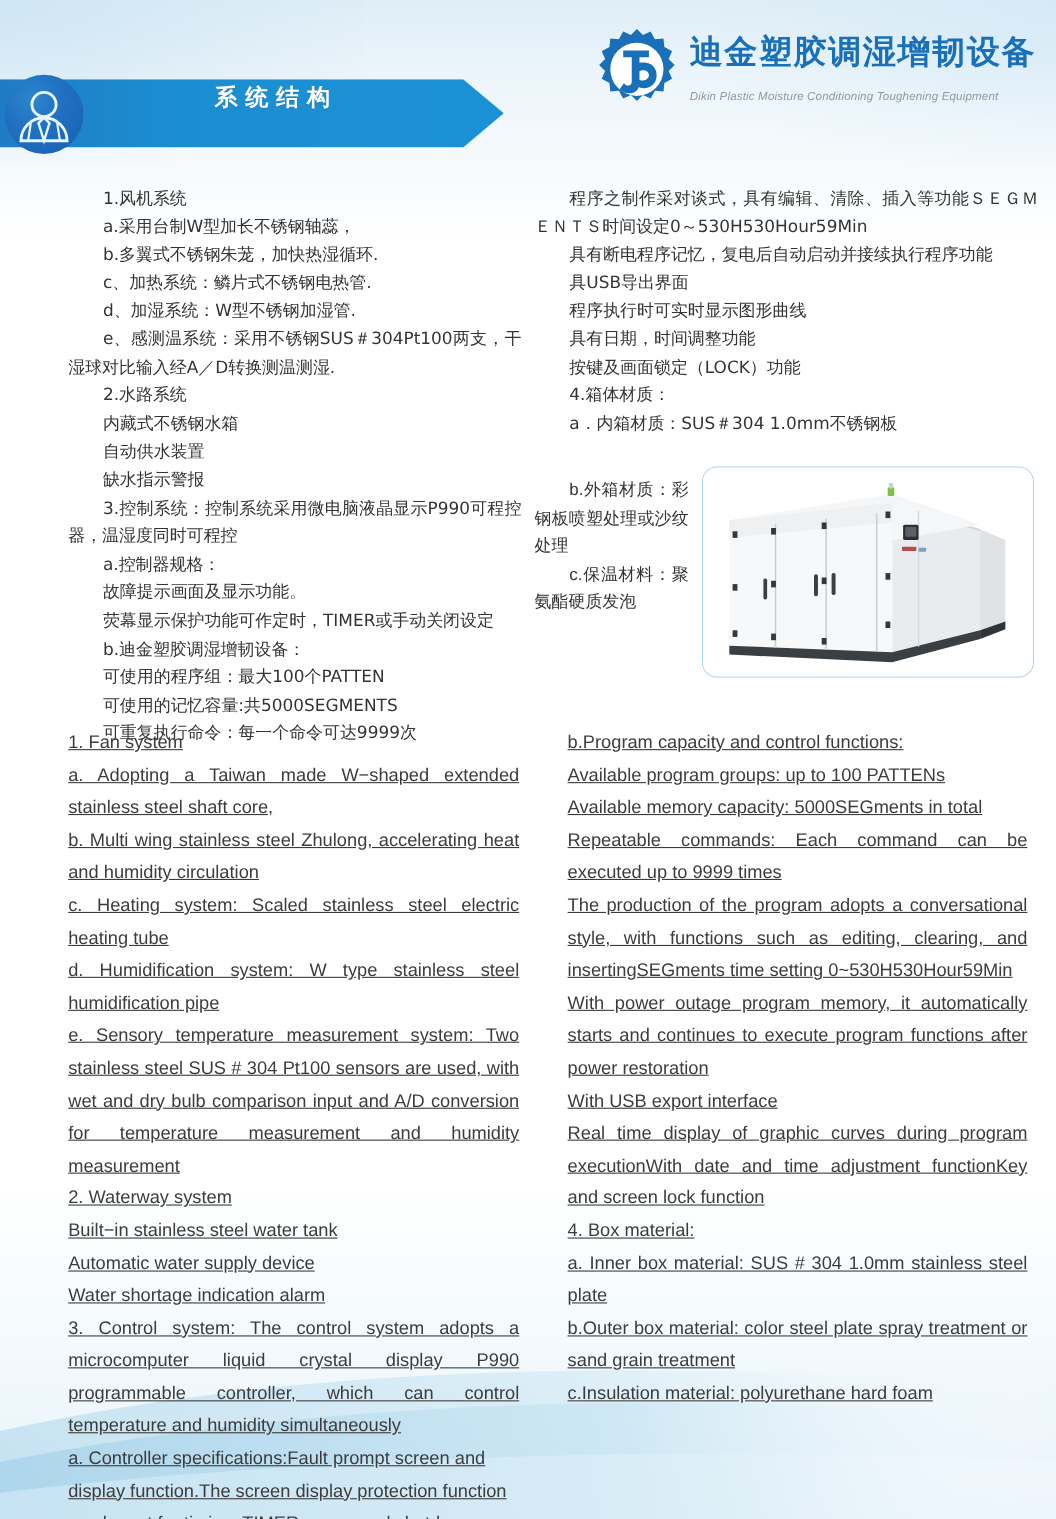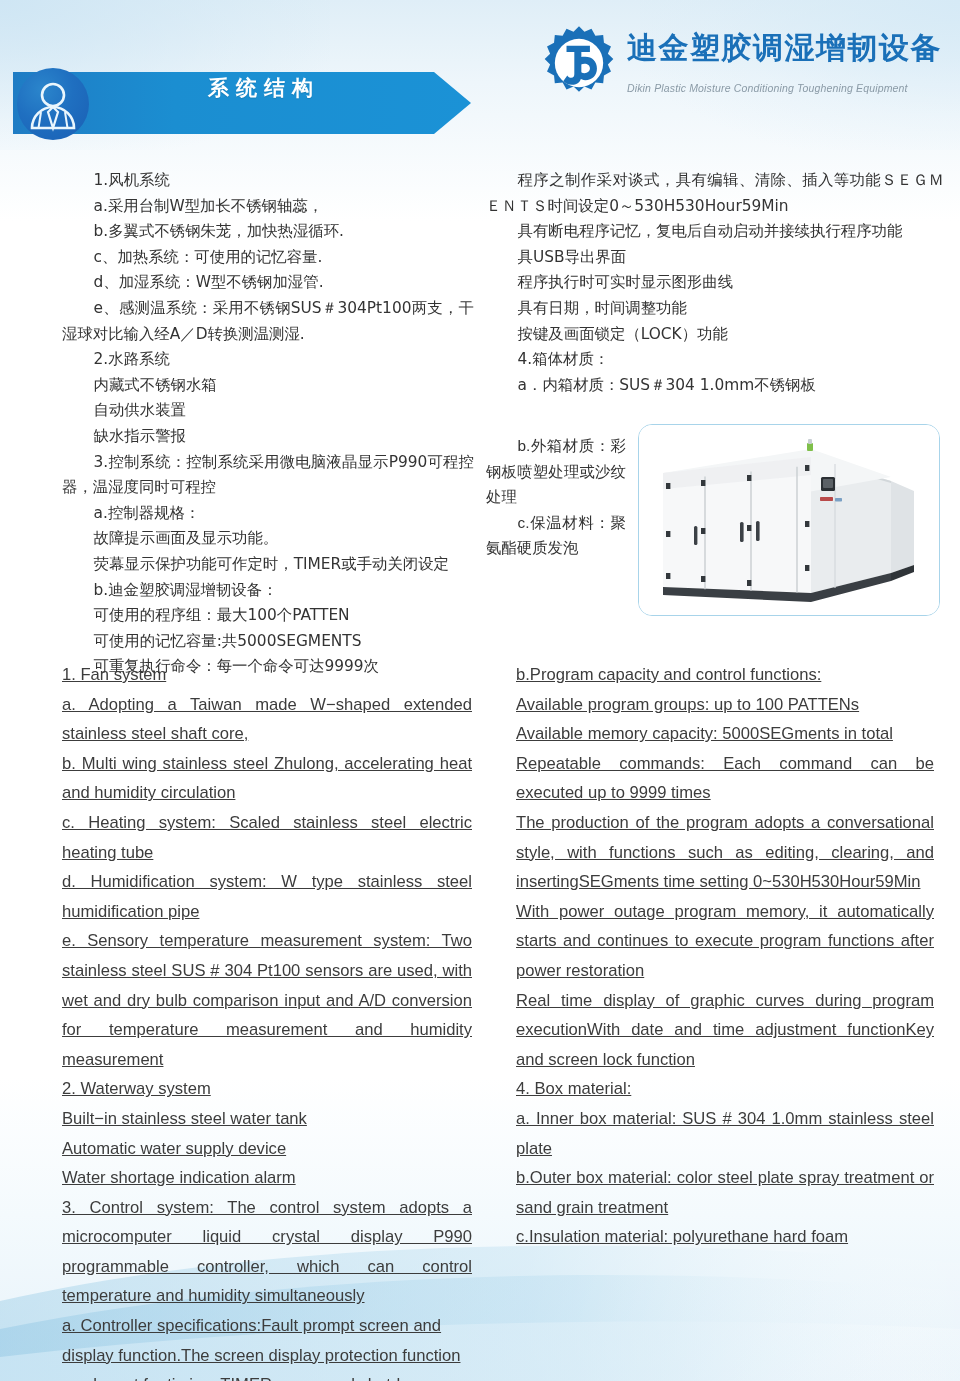--- a/index.html
+++ b/index.html
@@ -76,21 +76,21 @@
     font-size: 10.5px;
     color: #8a9aa6;
     letter-spacing: 0.15px;
     font-style: italic;
     white-space: nowrap;
     font-family: "Liberation Sans", sans-serif;
   }
 
   .banner {
     position: absolute;
-    left: 13px; top: 72px;
+    left: 0; top: 72px;
     width: 458px; height: 62px;
   }
   .banner-arrow {
     position: absolute;
     left: 0; top: 0;
     width: 458px; height: 62px;
   }
   .banner-icon-circle {
     position: absolute;
     left: 4px; top: -4px;
@@ -275,21 +275,21 @@
     </div>
   </div>
 </div>
 
 <div class="content">
 
   <div class="col cn-left cn-block">
     <p class="ind">1.风机系统</p>
     <p class="ind">a.采用台制W型加长不锈钢轴蕊，</p>
     <p class="ind">b.多翼式不锈钢朱茏，加快热湿循环.</p>
-    <p class="ind">c、加热系统：可使用的记忆容量.</p>
+    <p class="ind">c、加热系统：鳞片式不锈钢电热管.</p>
     <p class="ind">d、加湿系统：W型不锈钢加湿管.</p>
     <p class="ind">e、感测温系统：采用不锈钢SUS＃304Pt100两支，干湿球对比输入经A／D转换测温测湿.</p>
     <p class="ind">2.水路系统</p>
     <p class="ind">内藏式不锈钢水箱</p>
     <p class="ind">自动供水装置</p>
     <p class="ind">缺水指示警报</p>
     <p class="ind">3.控制系统：控制系统采用微电脑液晶显示P990可程控器，温湿度同时可程控</p>
     <p class="ind">a.控制器规格：</p>
     <p class="ind">故障提示画面及显示功能。</p>
     <p class="ind">荧幕显示保护功能可作定时，TIMER或手动关闭设定</p>
@@ -381,20 +381,21 @@
     <p>a. Controller specifications:Fault prompt screen and display function.The screen display protection function can be set for timing, TIMER, or manual shutdown</p>
   </div>
 
   <div class="col en-right en-block">
     <p>b.Program capacity and control functions:</p>
     <p>Available program groups: up to 100 PATTENs</p>
     <p>Available memory capacity: 5000SEGments in total</p>
     <p>Repeatable commands: Each command can be executed up to 9999 times</p>
     <p>The production of the program adopts a conversational style, with functions such as editing, clearing, and insertingSEGments time setting 0~530H530Hour59Min</p>
     <p>With power outage program memory, it automatically starts and continues to execute program functions after power restoration</p>
+    <p>With USB export interface</p>
     <p>Real time display of graphic curves during program executionWith date and time adjustment functionKey and screen lock function</p>
     <p>4. Box material:</p>
     <p>a. Inner box material: SUS # 304 1.0mm stainless steel plate</p>
     <p>b.Outer box material: color steel plate spray treatment or sand grain treatment</p>
     <p>c.Insulation material: polyurethane hard foam</p>
   </div>
 
 </div>
 
 </body></html>

